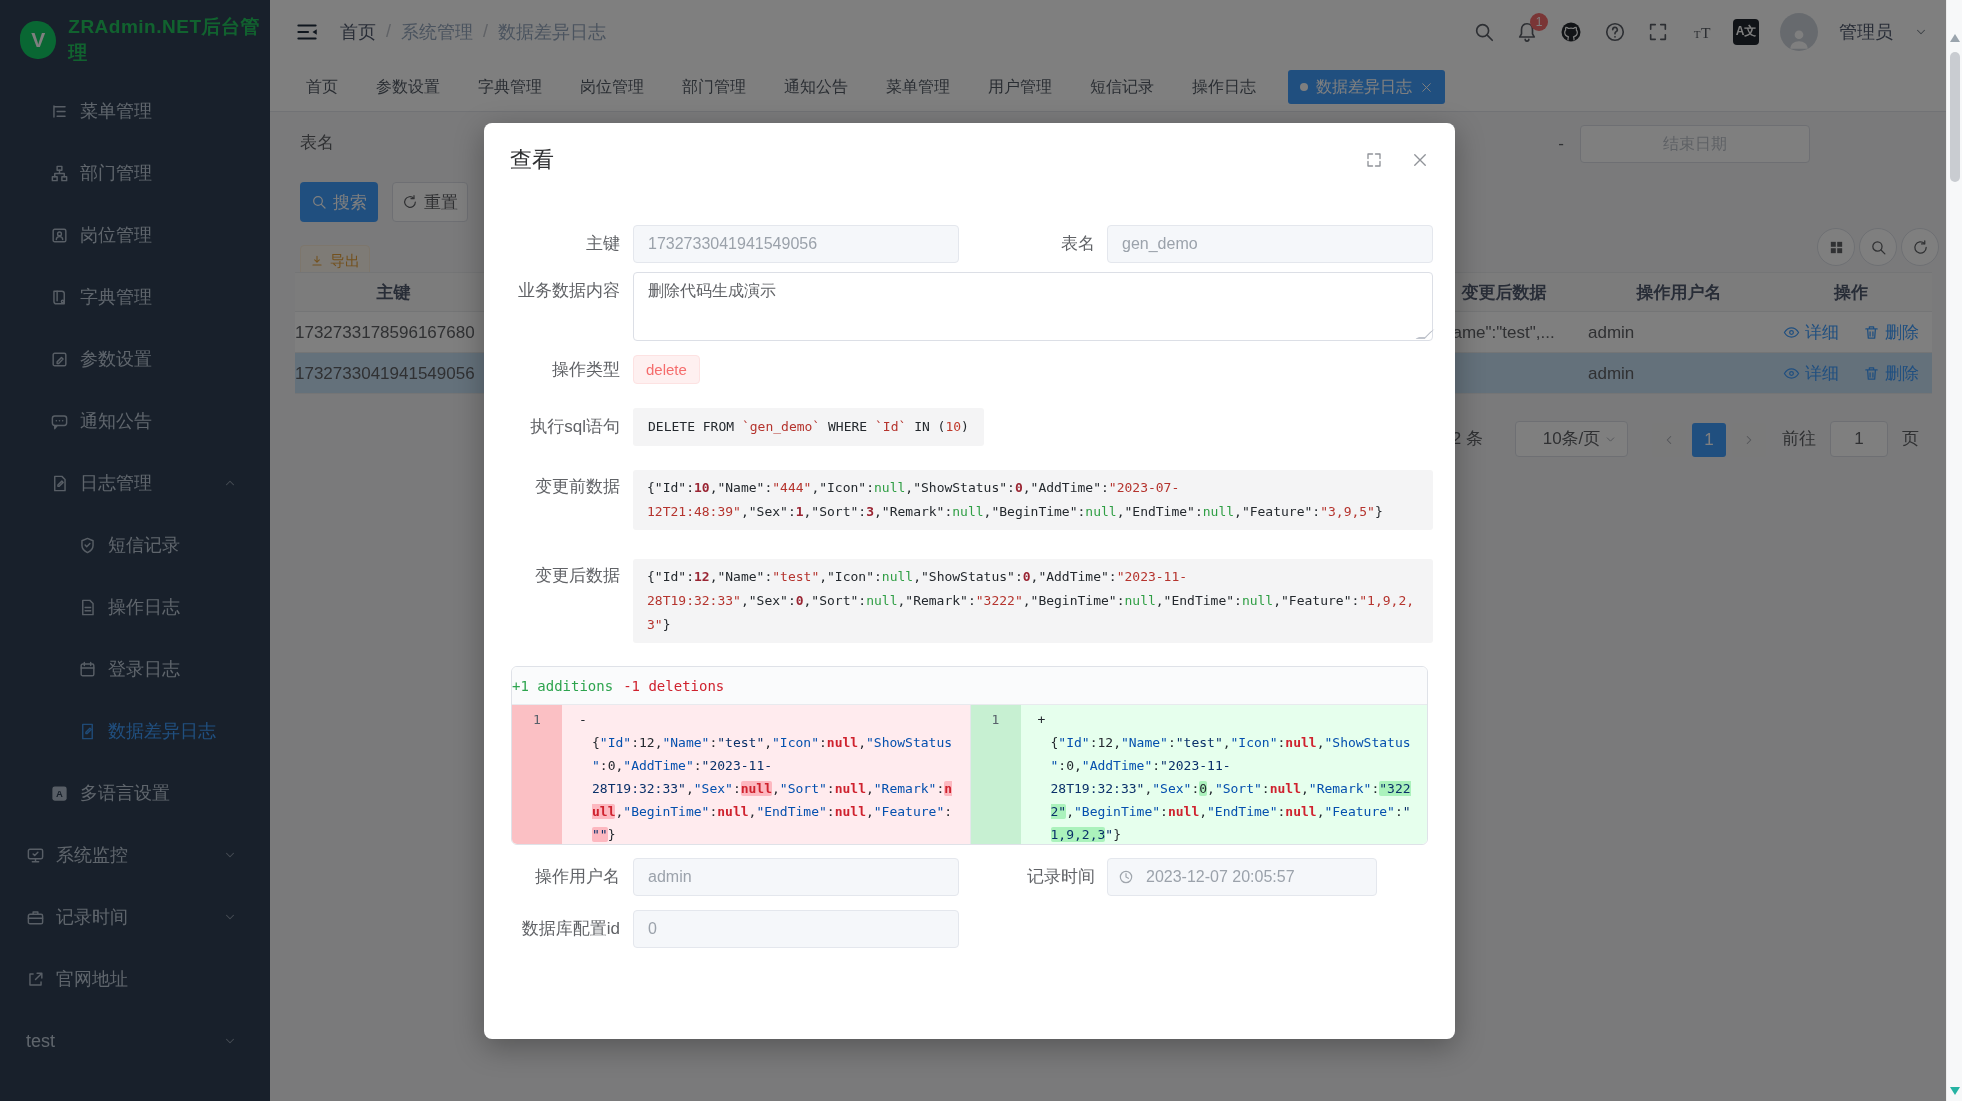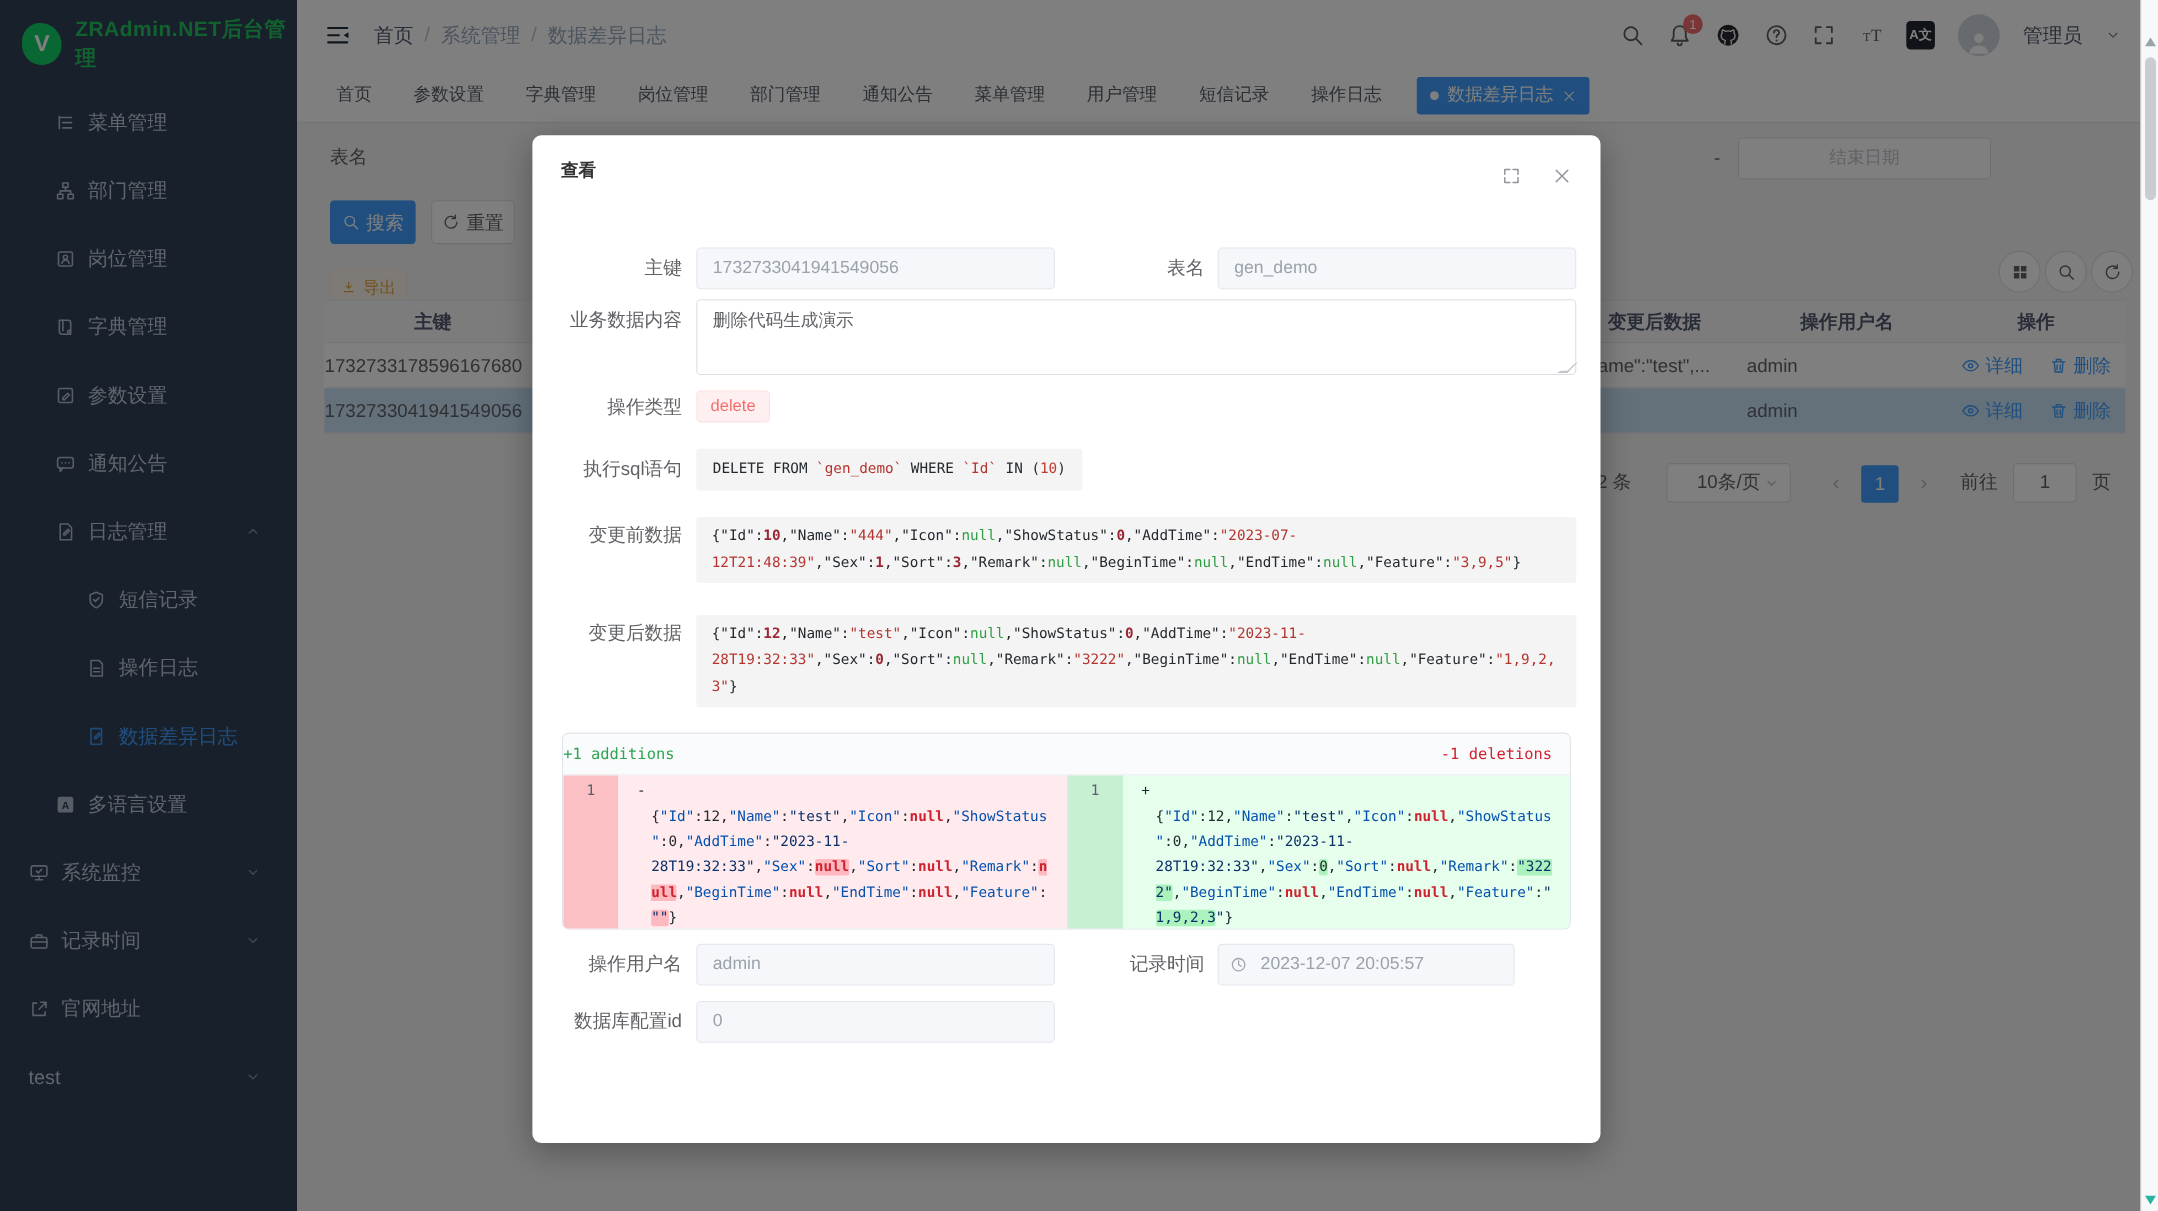--- a/index.html
+++ b/index.html
@@ -71,42 +71,42 @@
   .pag-el{position:absolute;top:421px;z-index:1;font-size:17px;color:#606266}
   .pag-box{height:36px;line-height:34px;border:1px solid #dcdfe6;border-radius:4px;background:#fff;text-align:center}
   .pag-btn{width:34px;height:34px;top:423px;background:#f4f4f5;border-radius:3px;display:flex;align-items:center;justify-content:center;color:#a8abb2;cursor:pointer}
   .pag-btn .ic{width:14px;height:14px}
   .pag-cur{width:34px;height:34px;top:423px;background:#409eff;color:#fff;border-radius:3px;display:flex;align-items:center;justify-content:center;font-size:17px;cursor:pointer}
   .sel-caret{position:absolute;right:10px;top:11px;width:13px;height:13px;color:#a8abb2}
 
   
   .overlay{position:absolute;inset:0;background:rgba(0,0,0,.5);z-index:10}
   .modal{position:absolute;left:484px;top:123px;width:971px;height:916px;background:#fff;border-radius:8px;box-shadow:0 8px 30px rgba(0,0,0,.3);z-index:20}
-  .m-title{position:absolute;left:26px;top:22px;font-size:16px;color:#303133;font-weight:bold}
+  .m-title{position:absolute;left:26px;top:22px;font-size:22px;color:#303133;font-weight:normal}
   .m-tools{position:absolute;right:26px;top:28px;display:flex;gap:28px;color:#909399}
   .m-tools .ic{width:18px;height:18px;cursor:pointer}
   .m-lbl{position:absolute;left:0;width:136px;text-align:right;font-size:17px;color:#606266}
   .m-lbl2{position:absolute;left:470px;width:141px;text-align:right;font-size:17px;color:#606266}
   .m-inp{position:absolute;height:38px;background:#f5f7fa;border:1px solid #e4e7ed;border-radius:4px;color:#9ba2ab;font-size:16px;padding:0 14px;line-height:36px;white-space:nowrap;overflow:hidden}
   .m-textarea{position:absolute;left:149px;top:149px;width:800px;height:69px;background:#fff;border:1px solid #dcdfe6;border-radius:4px;font-size:16px;color:#606266;padding:8px 14px;font-family:"Liberation Sans",sans-serif;resize:none}
   .ta-grip{position:absolute;left:936px;top:206px;width:10px;height:10px;border-right:2px solid #c0c4cc;border-bottom:2px solid #c0c4cc;transform:skew(-45deg) rotate(0deg);clip-path:polygon(100% 0,100% 100%,0 100%);pointer-events:none}
   .tag-danger{position:absolute;left:149px;top:232px;height:29px;line-height:27px;padding:0 12px;background:#fef0f0;border:1px solid #fde2e2;border-radius:4px;color:#f56c6c;font-size:15px}
   .codefont{font-family:"DejaVu Sans Mono","Liberation Mono",monospace}
   .sqlblock{position:absolute;left:149px;top:285px;height:38px;line-height:38px;background:#f4f4f5;border-radius:3px;padding:0 15px;font-size:13px;white-space:nowrap}
   .jsonblock{position:absolute;left:149px;width:800px;background:#f4f4f5;border-radius:3px;padding:6px 14px;font-size:13px;line-height:24px;white-space:pre-wrap;overflow-wrap:break-word;word-break:normal}
   .jsonblock .tk-p{color:#24292e}
   .jsonblock .tk-s{color:#b5342e}
   .jsonblock .tk-n{color:#9a2533;font-weight:bold}
   .jsonblock .tk-u{color:#2f9e44}
   .sqlblock .tk-p{color:#24292e}
   .sqlblock .tk-s{color:#b5342e}
   .sqlblock .tk-n{color:#c0392b}
 
   .diffpanel{position:absolute;left:27px;top:543px;width:917px;height:179px;border:1px solid #dfe2e8;border-radius:6px;overflow:hidden;background:#fff}
-  .diffhead{height:38px;background:#fafbfc;border-bottom:1px solid #e8eaee;display:flex;align-items:center;justify-content:space-between;padding-right:16px;gap:10px;font-size:14px;font-family:"DejaVu Sans Mono","Liberation Mono",monospace}
+  .diffhead{height:38px;background:#fafbfc;border-bottom:1px solid #e8eaee;display:flex;align-items:center;justify-content:flex-start;padding-right:16px;gap:10px;font-size:14px;font-family:"DejaVu Sans Mono","Liberation Mono",monospace}
   .d-add-txt{color:#2da44e}
   .d-del-txt{color:#cf222e}
   .diffbody{position:relative;height:140px;display:flex}
   .dside{position:relative;width:50%;height:100%}
   .dside.right{border-left:1px solid #e4e7ea}
   .dgutter{position:absolute;left:0;top:0;bottom:0;width:50px;text-align:center;font-size:13px;line-height:23px;padding-top:3px;color:#57606a;font-family:"DejaVu Sans Mono","Liberation Mono",monospace}
   .dside.left .dgutter{background:#fbc0c4}
   .dside.right .dgutter{background:#c7f0d2}
   .dcontent{position:absolute;left:50px;right:0;top:0;font-size:13px;line-height:23px;padding:3px 10px 3px 30px;text-indent:-13px;white-space:pre-wrap;overflow-wrap:break-word;font-family:"DejaVu Sans Mono","Liberation Mono",monospace}
   .dside.left .dcontent{background:#ffebee;min-height:121px}
@@ -323,20 +323,26 @@
             <use href="#i-shield"></use>
           </svg>
           <span>短信记录</span>
         </div>
       <div class="mi l3">
           <svg class="ic">
             <use href="#i-doc"></use>
           </svg>
           <span>操作日志</span>
         </div>
+      <div class="mi l3">
+          <svg class="ic">
+            <use href="#i-calendar"></use>
+          </svg>
+          <span>登录日志</span>
+        </div>
       <div class="mi l3 active">
           <svg class="ic">
             <use href="#i-docedit"></use>
           </svg>
           <span>数据差异日志</span>
         </div>
       <div class="mi l2">
           <svg class="ic">
             <use href="#i-translate"></use>
           </svg>

